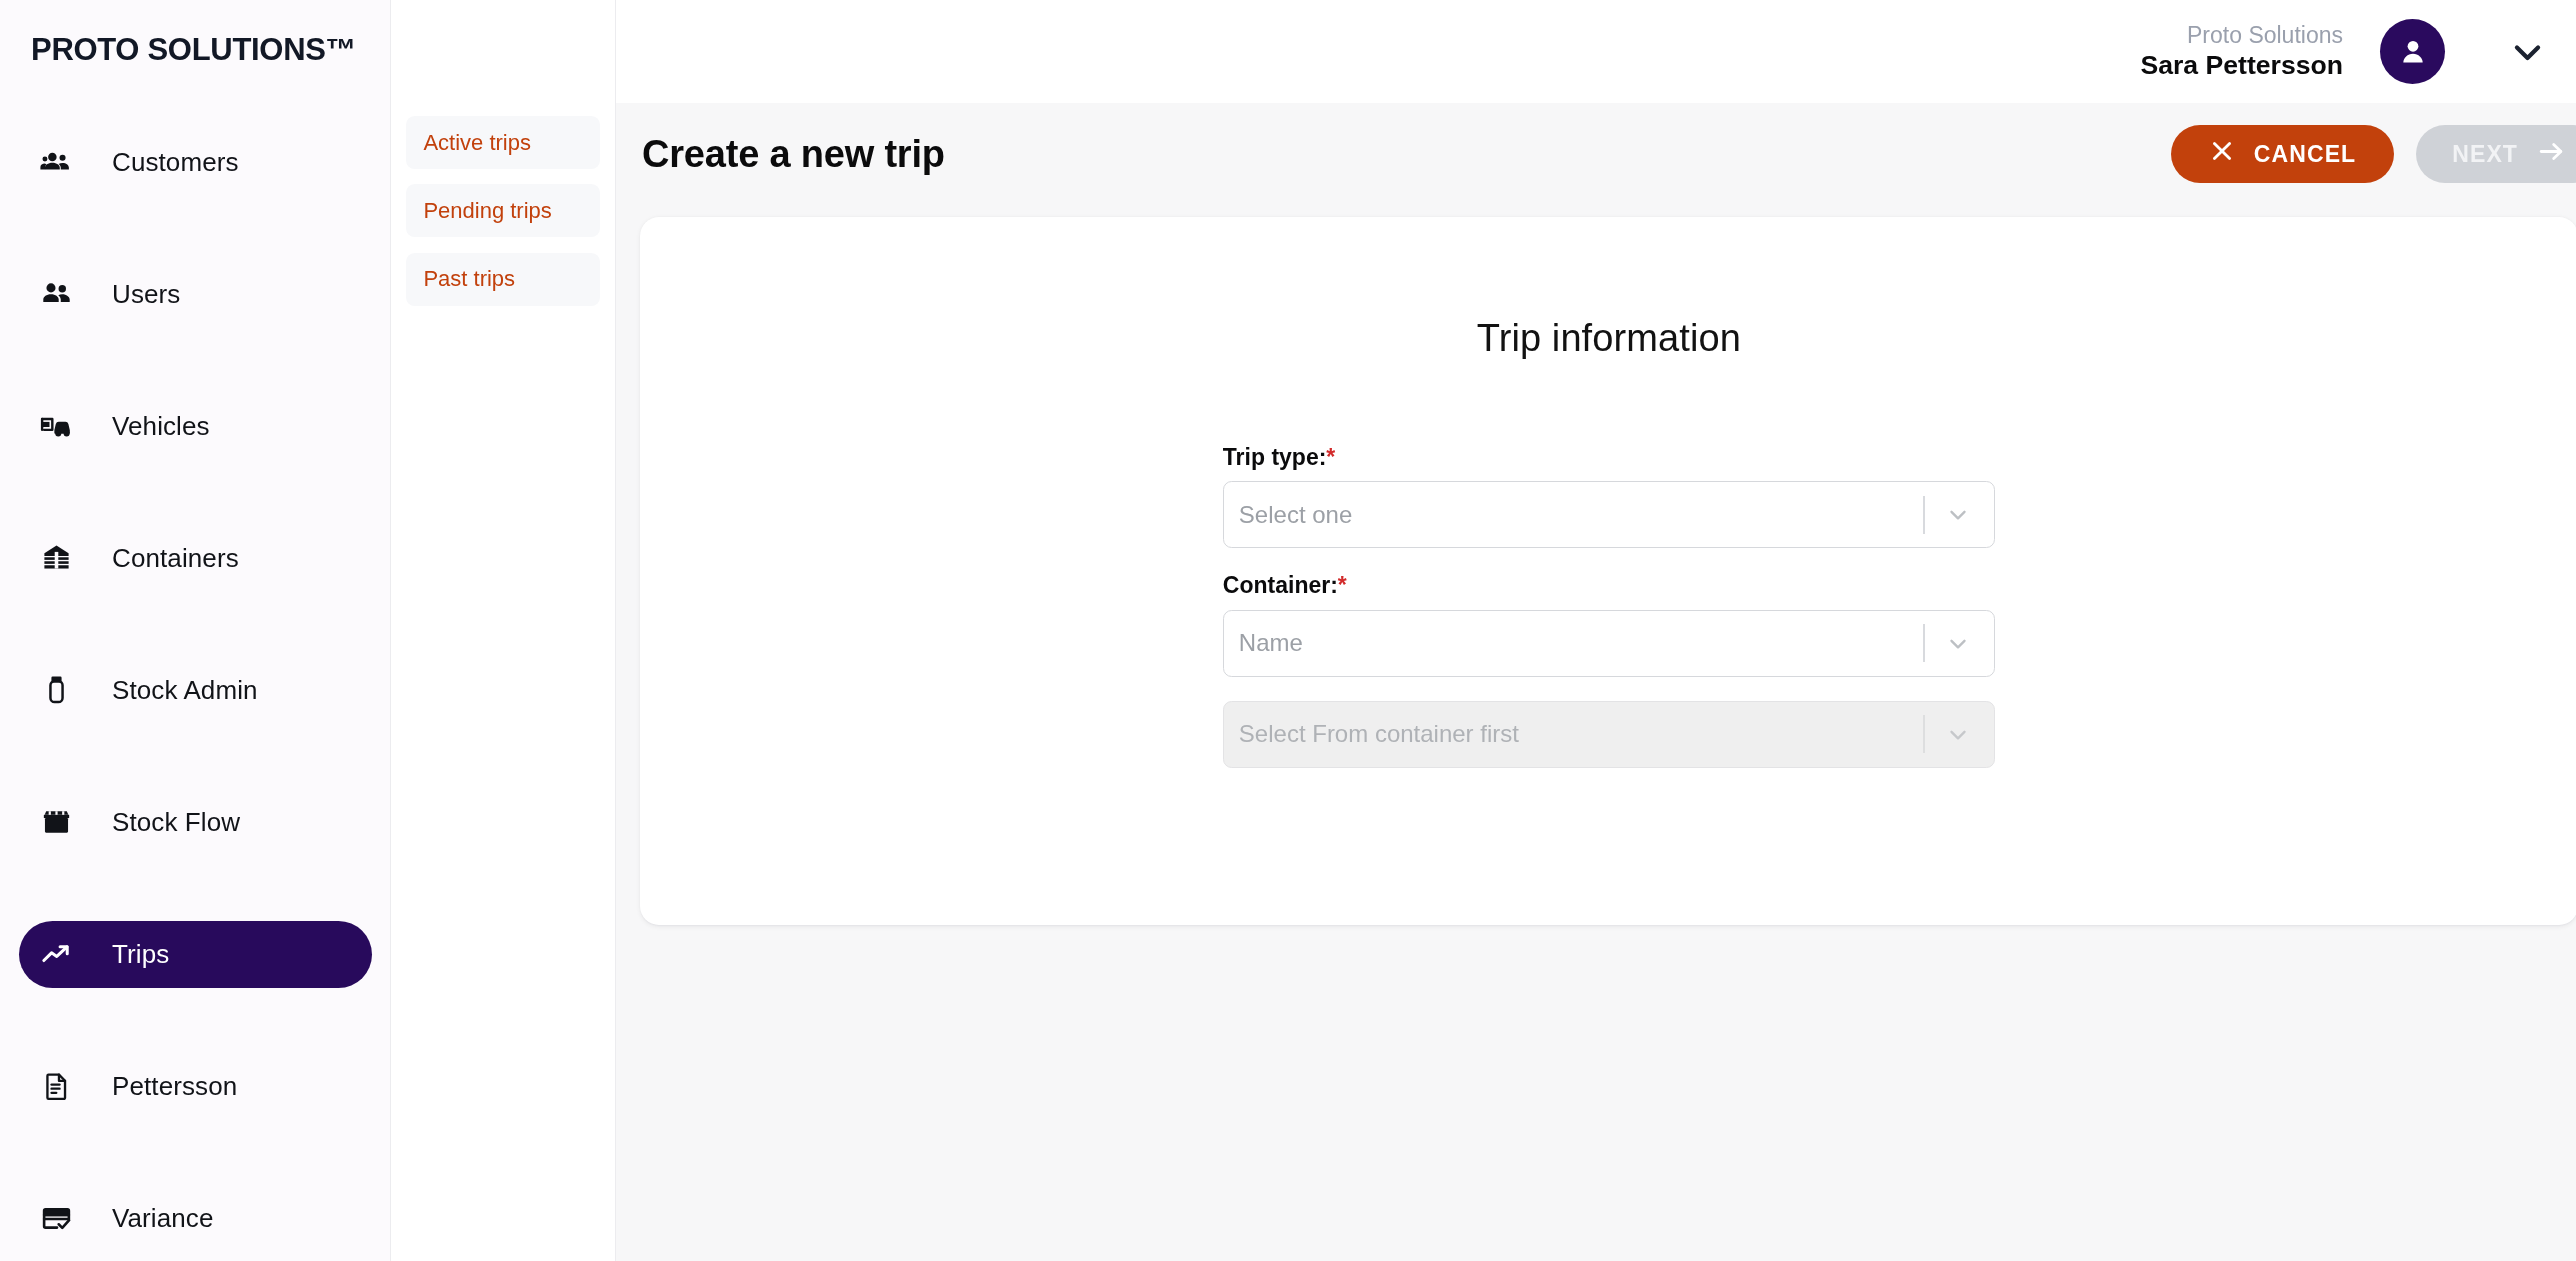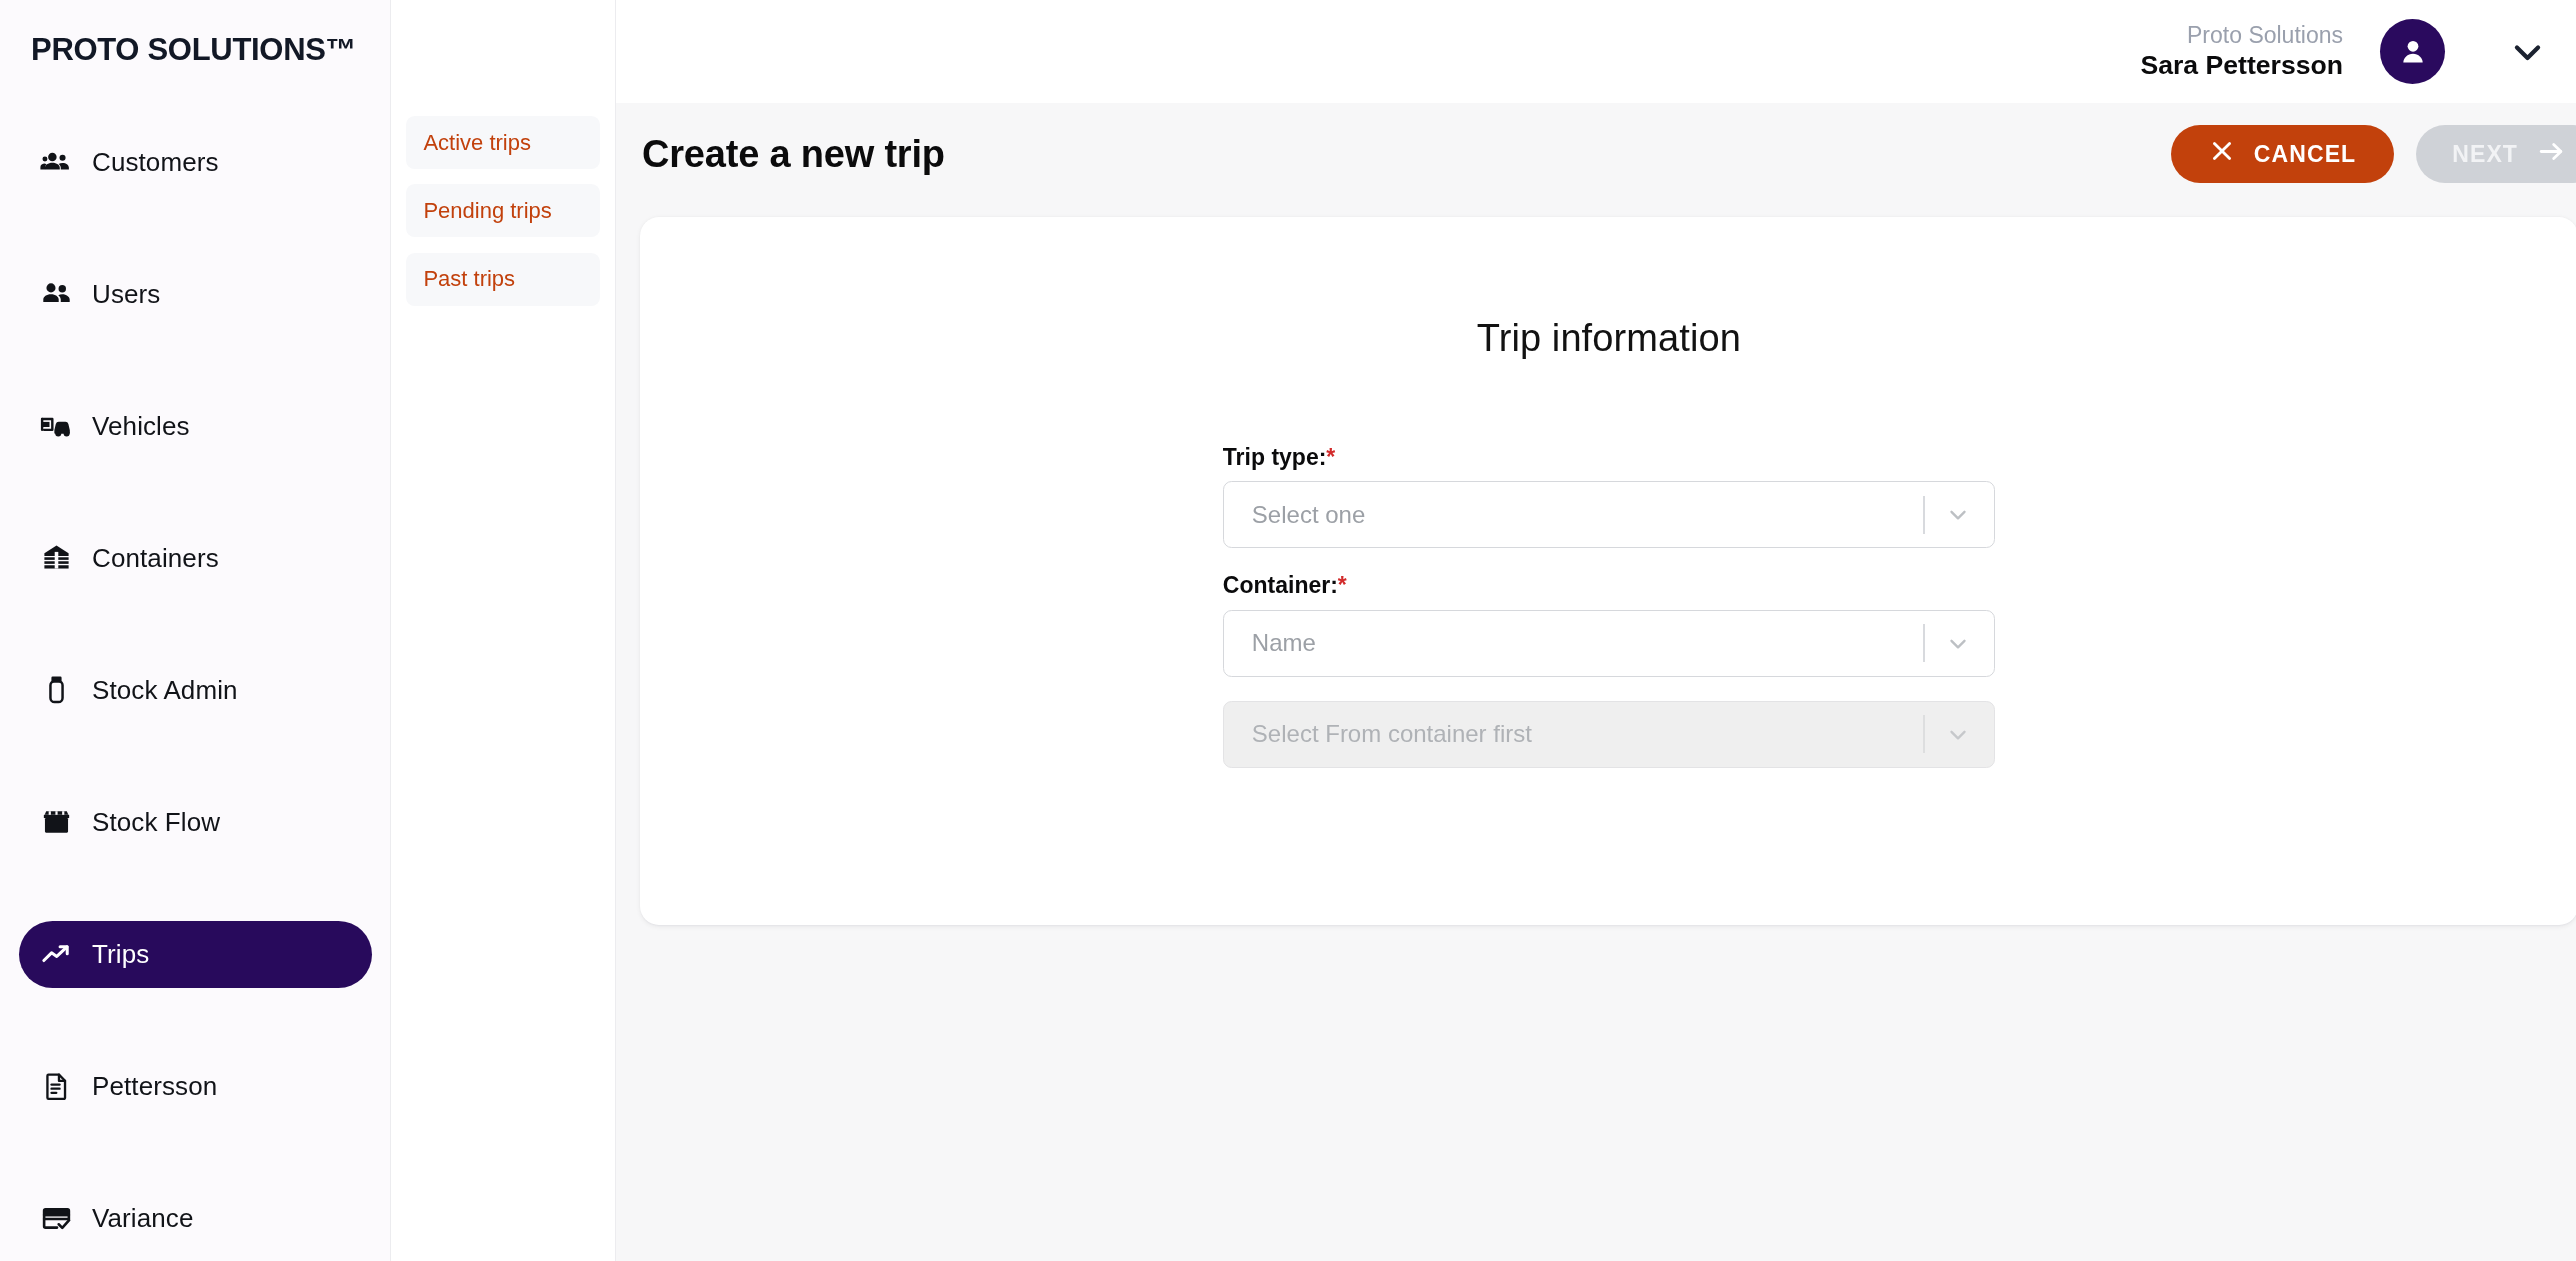--- a/index.html
+++ b/index.html
@@ -72,21 +72,21 @@
     width: 36px;
     height: 36px;
     flex: 0 0 36px;
     display: flex;
     align-items: center;
     justify-content: center;
   }
   .nav-icon svg { display: block; }
 
   .nav-label {
-    margin-left: 18px;
+    margin-left: 38px;
     font-size: 26px;
     font-weight: 400;
     letter-spacing: 0.1px;
     white-space: nowrap;
   }
 
   
   .subnav {
     position: relative;
     width: 225px;
@@ -223,21 +223,21 @@
   .req { color: #D22B2B; font-weight: 700; }
 
   .select {
     position: relative;
     height: 67px;
     border: 1.7px solid #D6D8DC;
     border-radius: 8.6px;
     background: #ffffff;
     display: flex;
     align-items: center;
-    padding-left: 28px;
+    padding-left: 15px;
     cursor: pointer;
   }
 
   .select.disabled {
     background: #EFEFEF;
     border-color: #E3E3E5;
     cursor: default;
   }
 
   .select-placeholder {

